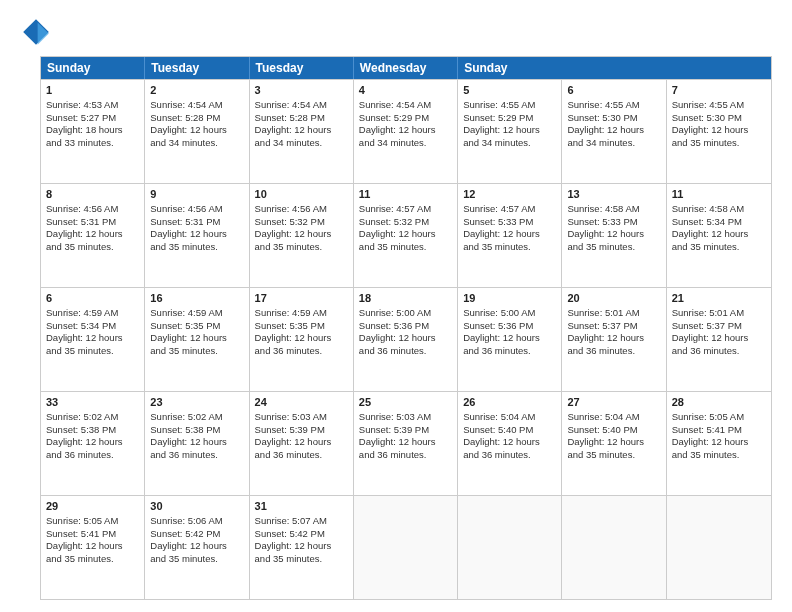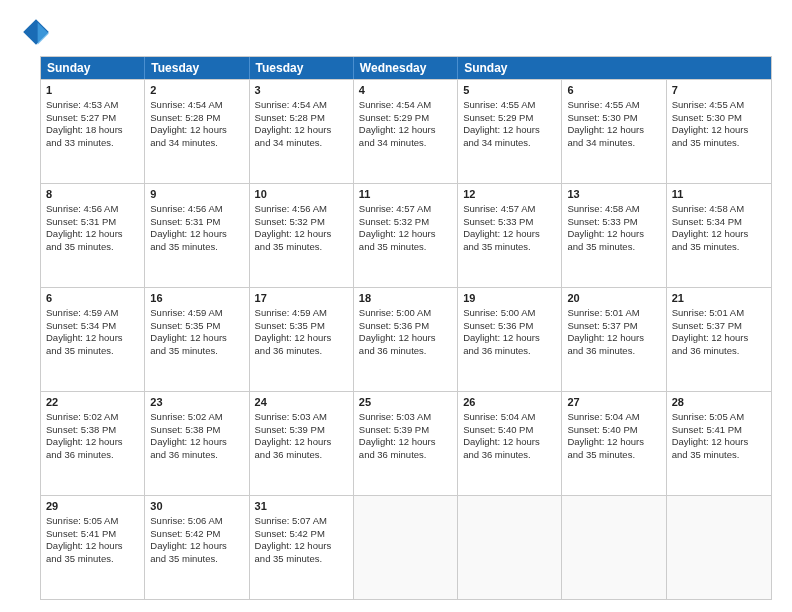--- a/index.html
+++ b/index.html
@@ -154,21 +154,21 @@
         <div class="cal-row">
           <div class="cal-cell"><span class="day-num">6</span><span>Sunrise: 4:59 AM</span><br><span>Sunset: 5:34 PM</span><br><span>Daylight: 12 hours and 35 minutes.</span></div>
           <div class="cal-cell"><span class="day-num">16</span><span>Sunrise: 4:59 AM</span><br><span>Sunset: 5:35 PM</span><br><span>Daylight: 12 hours and 35 minutes.</span></div>
           <div class="cal-cell"><span class="day-num">17</span><span>Sunrise: 4:59 AM</span><br><span>Sunset: 5:35 PM</span><br><span>Daylight: 12 hours and 36 minutes.</span></div>
           <div class="cal-cell"><span class="day-num">18</span><span>Sunrise: 5:00 AM</span><br><span>Sunset: 5:36 PM</span><br><span>Daylight: 12 hours and 36 minutes.</span></div>
           <div class="cal-cell"><span class="day-num">19</span><span>Sunrise: 5:00 AM</span><br><span>Sunset: 5:36 PM</span><br><span>Daylight: 12 hours and 36 minutes.</span></div>
           <div class="cal-cell"><span class="day-num">20</span><span>Sunrise: 5:01 AM</span><br><span>Sunset: 5:37 PM</span><br><span>Daylight: 12 hours and 36 minutes.</span></div>
           <div class="cal-cell"><span class="day-num">21</span><span>Sunrise: 5:01 AM</span><br><span>Sunset: 5:37 PM</span><br><span>Daylight: 12 hours and 36 minutes.</span></div>
         </div>
         <div class="cal-row">
-          <div class="cal-cell"><span class="day-num">22</span><span>Sunrise: 5:02 AM</span><br><span>Sunset: 5:38 PM</span><br><span>Daylight: 12 hours and 36 minutes.</span></div>
+          <div class="cal-cell"><span class="day-num">33</span><span>Sunrise: 5:02 AM</span><br><span>Sunset: 5:38 PM</span><br><span>Daylight: 12 hours and 36 minutes.</span></div>
           <div class="cal-cell"><span class="day-num">23</span><span>Sunrise: 5:02 AM</span><br><span>Sunset: 5:38 PM</span><br><span>Daylight: 12 hours and 36 minutes.</span></div>
           <div class="cal-cell"><span class="day-num">24</span><span>Sunrise: 5:03 AM</span><br><span>Sunset: 5:39 PM</span><br><span>Daylight: 12 hours and 36 minutes.</span></div>
           <div class="cal-cell"><span class="day-num">25</span><span>Sunrise: 5:03 AM</span><br><span>Sunset: 5:39 PM</span><br><span>Daylight: 12 hours and 36 minutes.</span></div>
           <div class="cal-cell"><span class="day-num">26</span><span>Sunrise: 5:04 AM</span><br><span>Sunset: 5:40 PM</span><br><span>Daylight: 12 hours and 36 minutes.</span></div>
           <div class="cal-cell"><span class="day-num">27</span><span>Sunrise: 5:04 AM</span><br><span>Sunset: 5:40 PM</span><br><span>Daylight: 12 hours and 35 minutes.</span></div>
           <div class="cal-cell"><span class="day-num">28</span><span>Sunrise: 5:05 AM</span><br><span>Sunset: 5:41 PM</span><br><span>Daylight: 12 hours and 35 minutes.</span></div>
         </div>
         <div class="cal-row">
           <div class="cal-cell"><span class="day-num">29</span><span>Sunrise: 5:05 AM</span><br><span>Sunset: 5:41 PM</span><br><span>Daylight: 12 hours and 35 minutes.</span></div>
           <div class="cal-cell"><span class="day-num">30</span><span>Sunrise: 5:06 AM</span><br><span>Sunset: 5:42 PM</span><br><span>Daylight: 12 hours and 35 minutes.</span></div>

